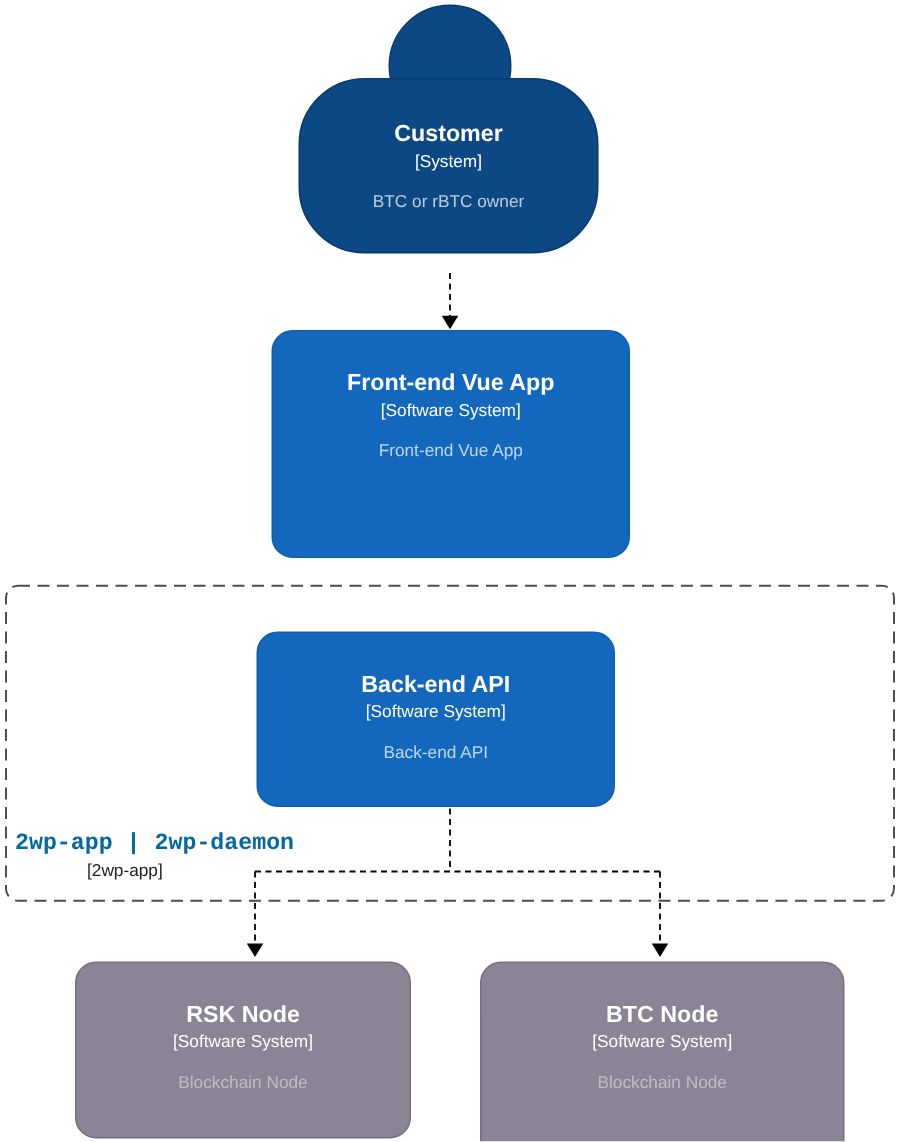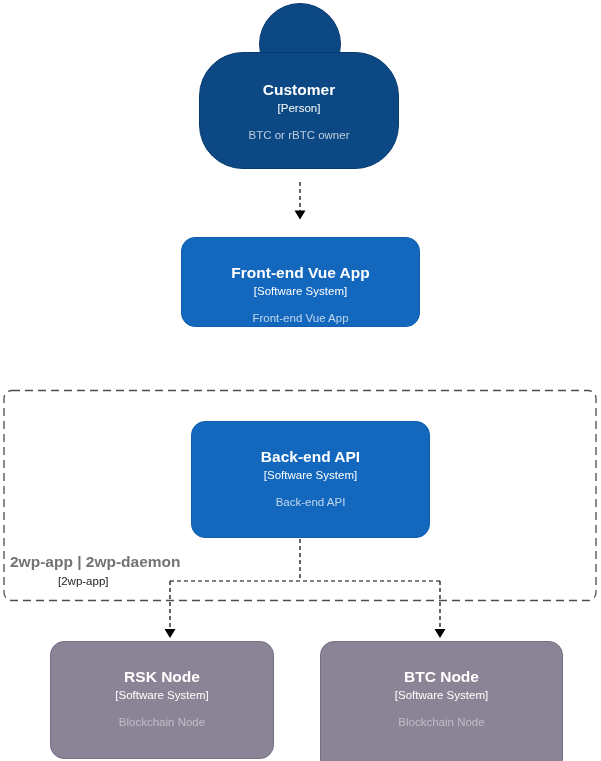--- a/index.html
+++ b/index.html
@@ -31,53 +31,53 @@
   .sysbox{
     position:absolute;
     border-radius:14px;
     box-sizing:border-box;
     text-align:center;color:#ffffff;
     padding-top:26px;
     z-index:2;
   }
   .sysbox.blue{background:#1368bd;border:1px solid #0f5fae;}
   .sysbox.gray{background:#8b8396;border:1px solid #766e82;}
-  .frontend{left:181px;top:237px;width:239px;height:90px;}
-  .backend{left:191px;top:421px;width:239px;height:117px;}
+  .frontend{left:181px;top:220px;width:239px;height:152px;}
+  .backend{left:171px;top:421px;width:239px;height:117px;}
   .rsk{left:50px;top:641px;width:224px;height:118px;}
   .btc{left:320px;top:641px;width:243px;height:132px;}
 
   .node-title{font-size:15.5px;font-weight:700;line-height:18px;}
   .node-type{font-size:11.5px;line-height:14px;margin-top:2px;}
   .node-desc{font-size:11.5px;line-height:14px;margin-top:13px;}
   .blue .node-desc,.person-body .node-desc{color:rgba(255,255,255,0.72);}
   .gray .node-desc{color:rgba(255,255,255,0.45);}
 
   
   .boundary-label{
     position:absolute;left:10px;top:553px;z-index:2;
   }
-  .boundary-title{font-size:15.5px;font-weight:700;color:#737373;line-height:18px;}
+  .boundary-title{font-size:15.5px;font-weight:700;color:#0369a1;line-height:18px;font-family:Liberation Mono, monospace;}
   .boundary-type{font-size:11.5px;color:#222222;line-height:14px;margin-top:3px;margin-left:48px;}
 
   
   .edges{
     position:absolute;left:0;top:0;width:601px;height:761px;
     z-index:3;pointer-events:none;
   }
 </style>
 </head>
 <body>
 
 <div class="canvas">
 
   <div class="person-head"></div>
   <div class="person-body">
     <div class="node-title">Customer</div>
-    <div class="node-type">[Person]</div>
+    <div class="node-type">[System]</div>
     <div class="node-desc">BTC or rBTC owner</div>
   </div>
 
   <div class="sysbox blue frontend">
     <div class="node-title">Front-end Vue App</div>
     <div class="node-type">[Software System]</div>
     <div class="node-desc">Front-end Vue App</div>
   </div>
 
   <div class="sysbox blue backend">

